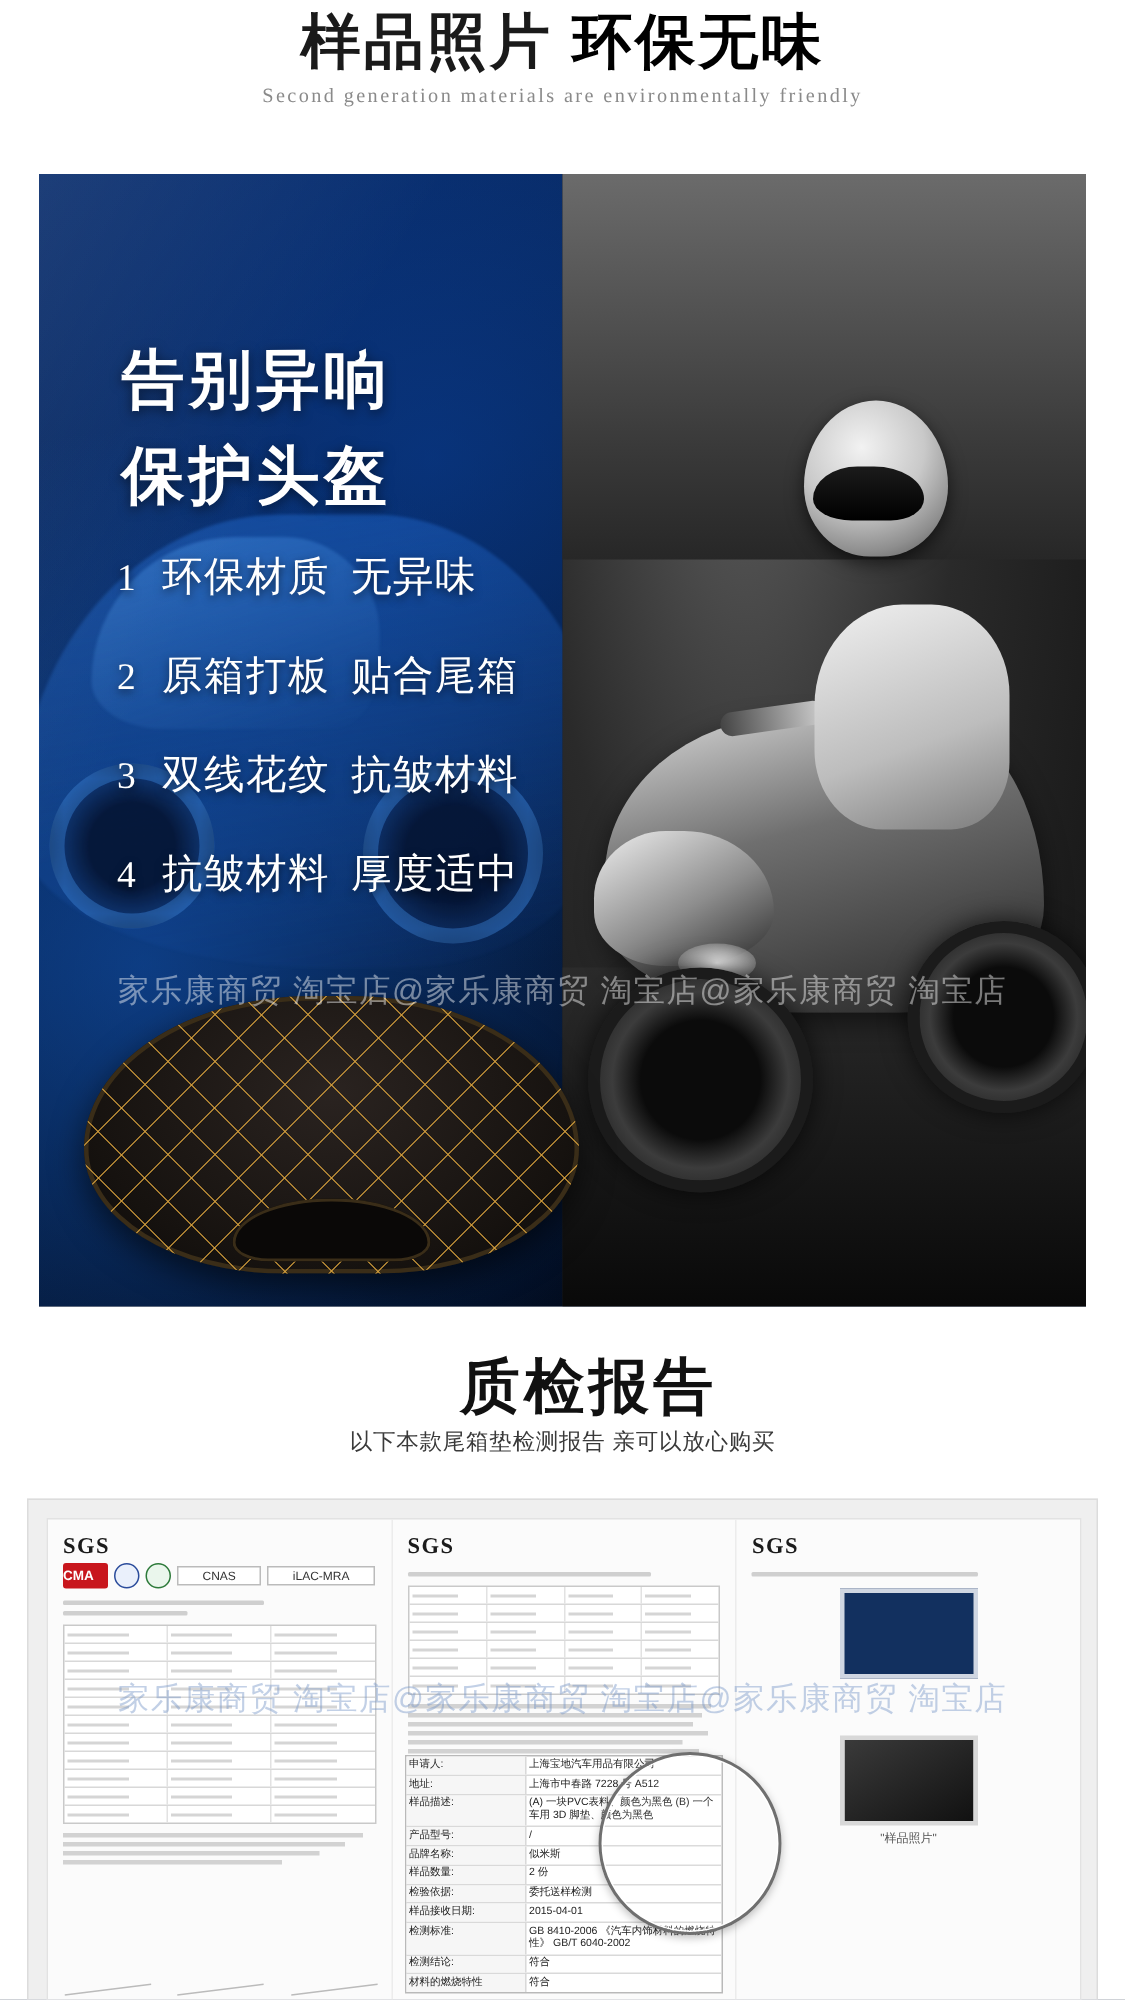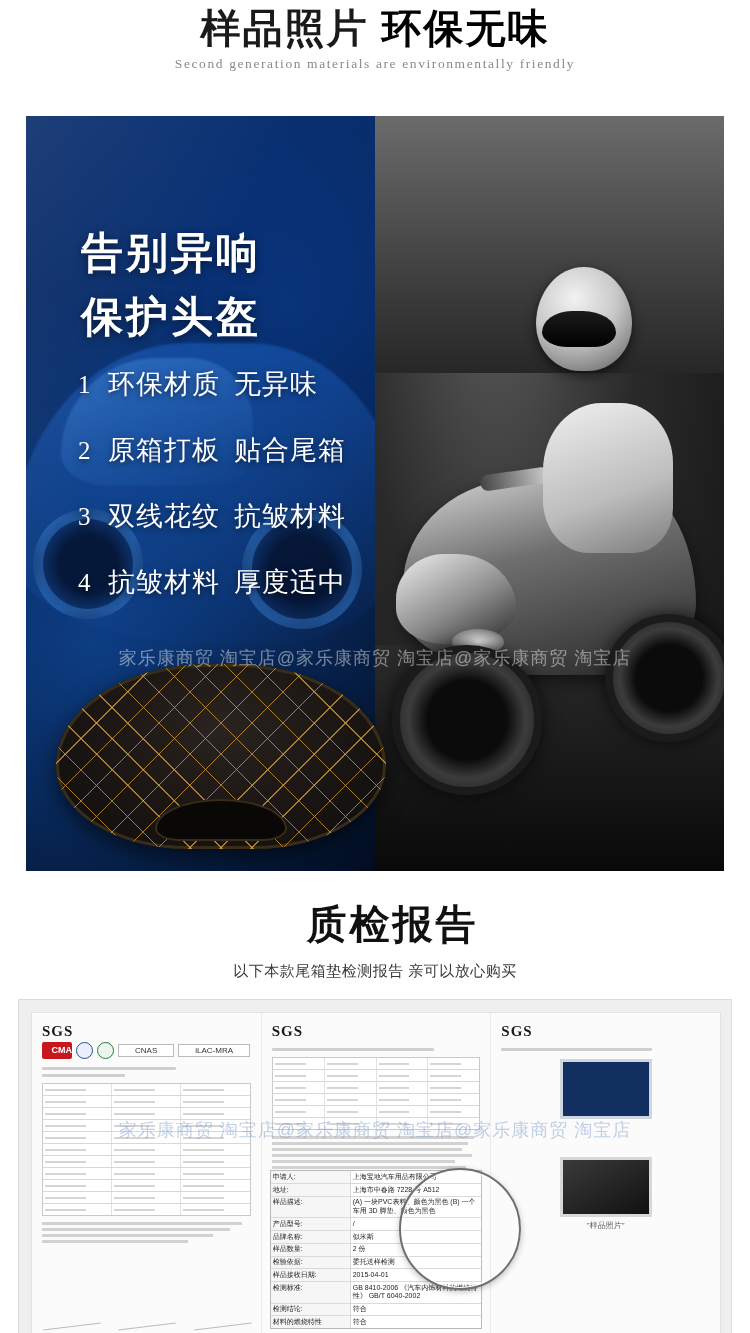--- a/index.html
+++ b/index.html
@@ -260,21 +260,21 @@
     border-radius: 50% 50% 18% 18% / 70% 70% 30% 30%;
     box-shadow: inset 0 0 0 2px #3a2d18;
   }
 
   
   .wm {
     position: absolute;
     left: 0;
     width: 100%;
     text-align: center;
-    font-size: 18px;
+    font-size: 21px;
     color: rgba(255,255,255,.45);
     letter-spacing: 1px;
     white-space: nowrap;
     pointer-events: none;
   }
   .wm.hero-wm { top: 530px; }
 
   
   .report {
     position: relative;
@@ -283,21 +283,20 @@
   }
   .report-title {
     text-align: center;
     font-size: 40px;
     font-weight: bold;
     letter-spacing: 3px;
     color: #111;
     padding-left: 35px;
   }
   .report-sub {
-    margin-top: 10px;
     text-align: center;
     font-size: 15px;
     color: #3a3a3a;
     letter-spacing: .5px;
   }
 
   .cert-wrap {
     position: relative;
     margin: 6px 18px 0 18px;
     width: 714px;
@@ -328,21 +327,21 @@
     color: #1b1b1b;
     letter-spacing: 1px;
   }
   .badges { display: flex; gap: 4px; align-items: center; margin-top: 2px; }
   .badge-cma {
     width: 30px; height: 17px;
     background: #c8161d;
     color: #fff;
     font-size: 9px;
     font-weight: bold;
-    text-align: right;
+    text-align: left;
     line-height: 17px;
     border-radius: 2px;
   }
   .badge-circle {
     width: 17px; height: 17px;
     border-radius: 50%;
     border: 1.5px solid #2b4c9b;
     background: #eaf0fb;
   }
   .badge-circle.g { border-color: #2d7a3a; background: #eaf6ec; }

